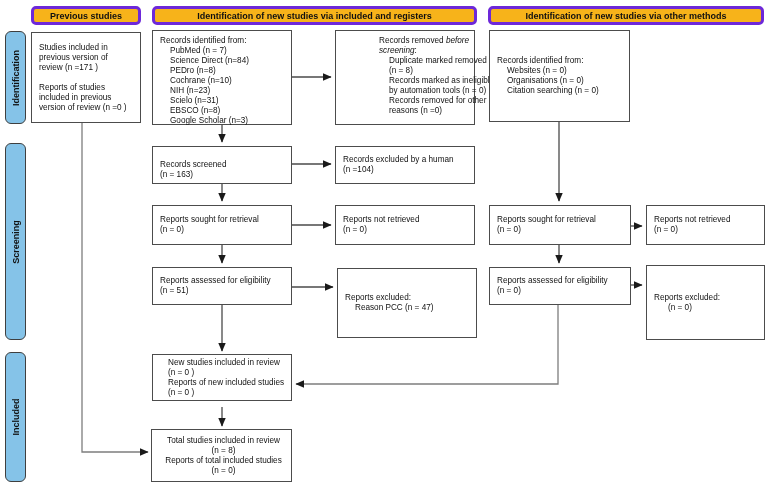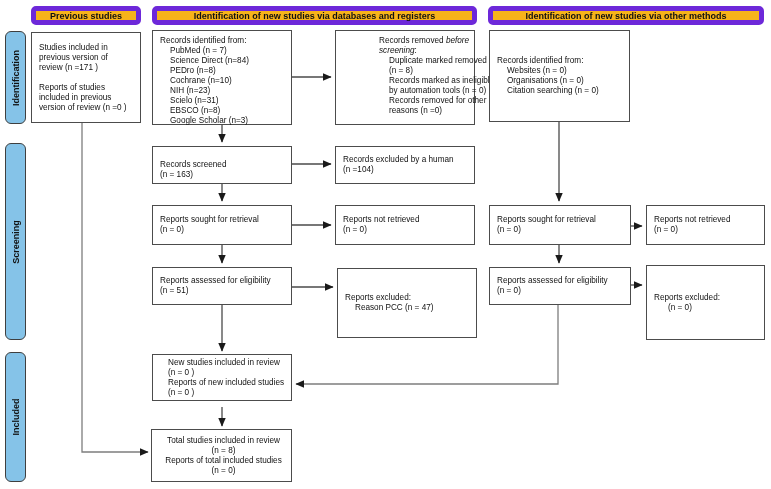--- a/index.html
+++ b/index.html
@@ -2,21 +2,21 @@
 <html><head>
 <meta charset="utf-8">
 <style>
   html,body{margin:0;padding:0;background:#ffffff;}
   .canvas{
     position:relative;width:771px;height:489px;background:#ffffff;
     font-family:"Liberation Sans","DejaVu Sans",sans-serif;color:#111;
     overflow:hidden;
   }
   .hdr{
-    position:absolute;background:#F7B31A;border:5px solid #6d28d9;border-radius:5px;
+    position:absolute;background:#F7B31A;border:3px solid #6d28d9;border-radius:5px;
     display:flex;align-items:center;justify-content:center;
     font-weight:bold;font-size:9px;box-sizing:border-box;text-align:center;
   }
   .side{
     position:absolute;background:#85C3E8;border:1px solid #3f3f3f;border-radius:6px;
     display:flex;align-items:center;justify-content:center;box-sizing:border-box;
   }
   .side span{transform:rotate(-90deg);white-space:nowrap;font-weight:bold;font-size:9px;color:#111;}
   .box{
     position:absolute;background:#fff;border:1.2px solid #4c4c4c;box-sizing:border-box;
@@ -38,21 +38,21 @@
     <span>Identification</span>
   </div>
   <div class="side" style="left:5px;top:143px;width:21px;height:197px;">
     <span>Screening</span>
   </div>
   <div class="side" style="left:5px;top:352px;width:21px;height:130px;">
     <span>Included</span>
   </div>
 
   <div class="hdr" style="left:31px;top:6px;width:110px;height:19px;">Previous studies</div>
-  <div class="hdr" style="left:152px;top:6px;width:325px;height:19px;">Identification of new studies via databases and registers</div>
+  <div class="hdr" style="left:152px;top:6px;width:325px;height:19px;">Identification of new studies via included and registers</div>
   <div class="hdr" style="left:488px;top:6px;width:276px;height:19px;">Identification of new studies via other methods</div>
 
   <svg class="arrows" width="771" height="489" viewBox="0 0 771 489">
     <defs>
       <marker id="ah" markerWidth="8" markerHeight="8" refX="6.5" refY="3" orient="auto">
         <path d="M0,0 L7,3 L0,6 z" fill="#1a1a1a"></path>
       </marker>
     </defs>
     <g stroke="#4a4a4a" stroke-width="1.3" fill="none">
       <line x1="292" y1="77" x2="331" y2="77" marker-end="url(#ah)"></line>

